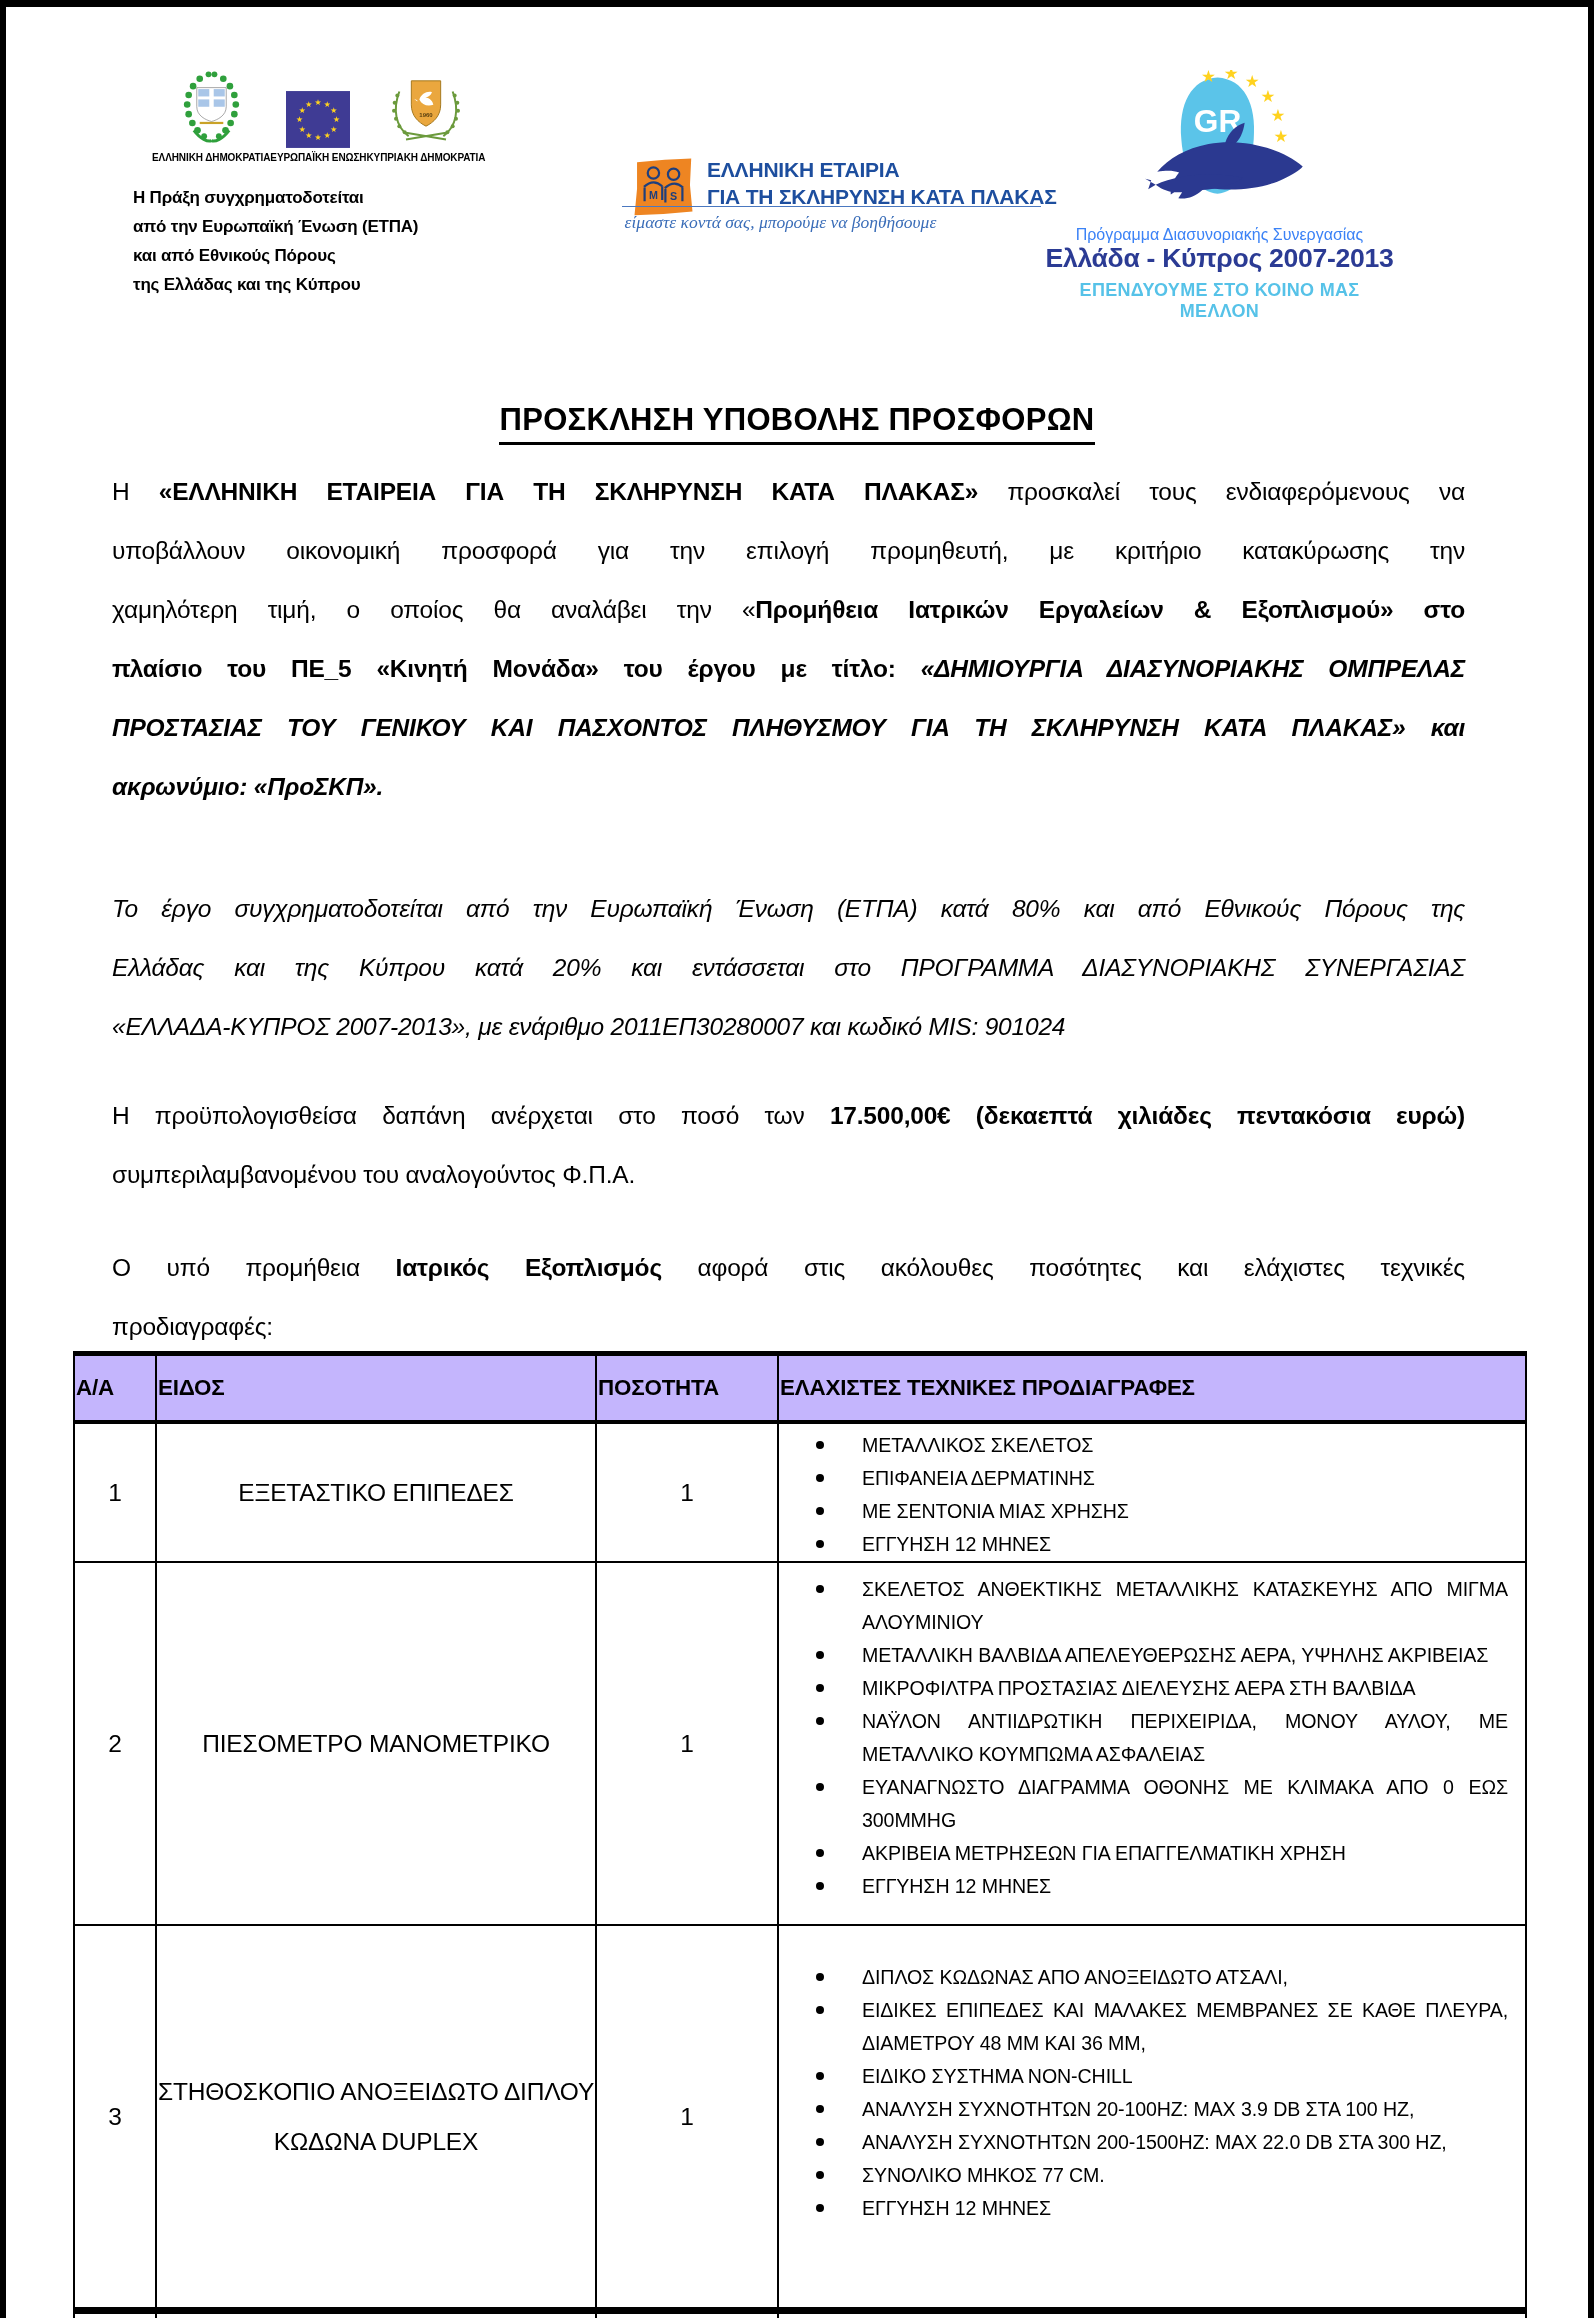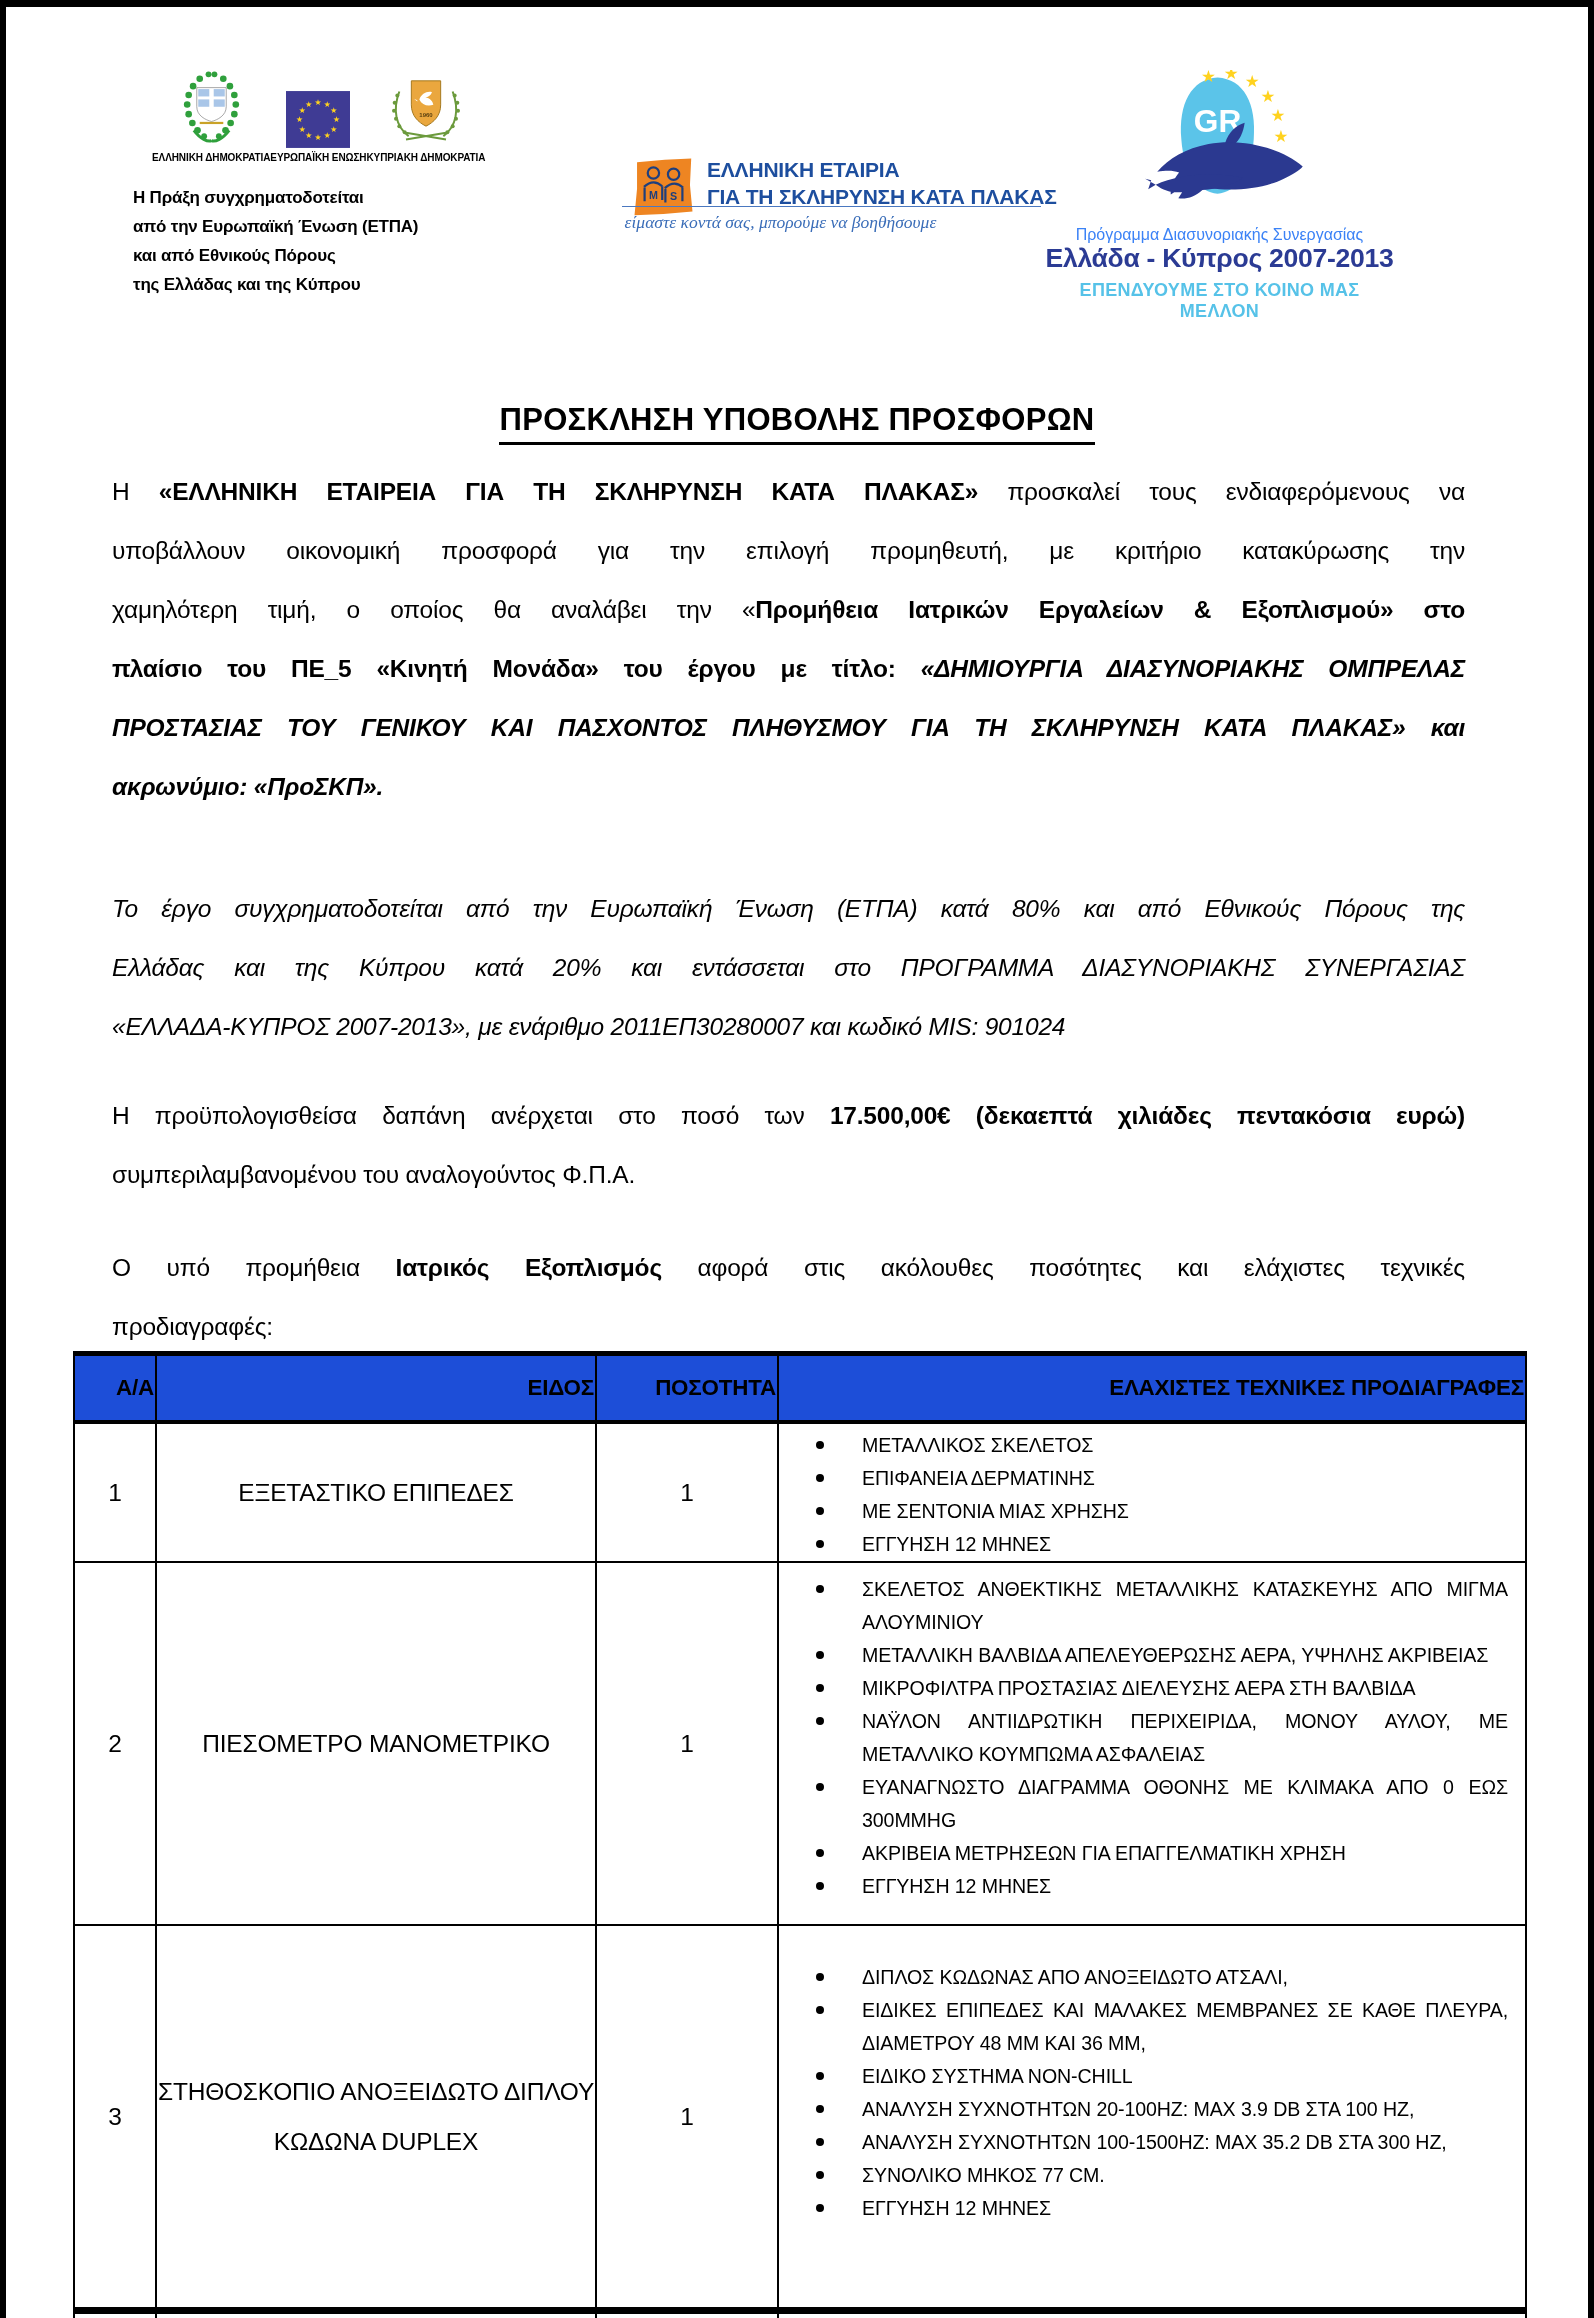--- a/index.html
+++ b/index.html
@@ -45,22 +45,22 @@
   .pline.last{text-align-last:left;}
   .para .b{font-weight:bold;}
   .para .i{font-style:italic;}
 
   
   .spec-table{position:absolute;left:73px;top:1351px;width:1451px;border-collapse:collapse;table-layout:fixed;}
   .spec-table col.col-num{width:82px;}
   .spec-table col.col-item{width:440px;}
   .spec-table col.col-qty{width:182px;}
   .spec-table col.col-specs{width:748px;}
-  .spec-table th{background:#1d4ed8;border:2.1px solid #000;border-top:5.6px solid #000;border-bottom:4.2px solid #000;
-        height:62px;font-size:22.4px;font-weight:bold;text-align:right;vertical-align:middle;letter-spacing:-0.2px;}
+  .spec-table th{background:#c4b5fd;border:2.1px solid #000;border-top:5.6px solid #000;border-bottom:4.2px solid #000;
+        height:62px;font-size:22.4px;font-weight:bold;text-align:left;vertical-align:middle;letter-spacing:-0.2px;}
   .spec-table td{border:2.1px solid #000;font-size:24.5px;text-align:center;vertical-align:middle;padding:0;}
   .spec-table td.item-cell{line-height:50px;letter-spacing:-0.2px;}
   .spec-table td.specs-cell{text-align:left;vertical-align:top;}
   tr.r1 td{height:131px;} tr.r2 td{height:361px;} tr.r3 td{height:381px;}
   tr.partial td{height:4.2px;border-top:7px solid #000;border-bottom:none;}
   .spec-table{border-bottom:none;}
   .specs-list{margin:0;padding:7px 17px 0 24px;list-style:none;}
   tr.r1 .specs-list{padding-top:5px;}
   tr.r2 .specs-list{padding-top:9.8px;}
   tr.r3 .specs-list{padding-top:35px;}
@@ -299,21 +299,21 @@
           <tr class="r3">
             <td class="num-cell">3</td>
             <td class="item-cell">ΣΤΗΘΟΣΚΟΠΙΟ ΑΝΟΞΕΙΔΩΤΟ ΔΙΠΛΟΥ ΚΩΔΩΝΑ DUPLEX</td>
             <td class="qty-cell">1</td>
             <td class="specs-cell">
               <ul class="specs-list">
                 <li>ΔΙΠΛΟΣ ΚΩΔΩΝΑΣ ΑΠΟ ΑΝΟΞΕΙΔΩΤΟ ΑΤΣΑΛΙ,</li>
                 <li>ΕΙΔΙΚΕΣ ΕΠΙΠΕΔΕΣ ΚΑΙ ΜΑΛΑΚΕΣ ΜΕΜΒΡΑΝΕΣ ΣΕ ΚΑΘΕ ΠΛΕΥΡΑ, ΔΙΑΜΕΤΡΟΥ 48 ΜΜ ΚΑΙ 36 ΜΜ,</li>
                 <li>ΕΙΔΙΚΟ ΣΥΣΤΗΜΑ NON-CHILL</li>
                 <li>ΑΝΑΛΥΣΗ ΣΥΧΝΟΤΗΤΩΝ 20-100HZ: MAX 3.9 DB ΣΤΑ 100 HZ,</li>
-                <li>ΑΝΑΛΥΣΗ ΣΥΧΝΟΤΗΤΩΝ 100-1500HZ: MAX 35.2 DB ΣΤΑ 300 HZ,</li>
+                <li>ΑΝΑΛΥΣΗ ΣΥΧΝΟΤΗΤΩΝ 200-1500HZ: MAX 22.0 DB ΣΤΑ 300 HZ,</li>
                 <li>ΣΥΝΟΛΙΚΟ ΜΗΚΟΣ 77 CM.</li>
                 <li>ΕΓΓΥΗΣΗ 12 ΜΗΝΕΣ</li>
               </ul>
             </td>
           </tr>
           <tr class="partial">
             <td></td>
             <td></td>
             <td></td>
             <td></td>

